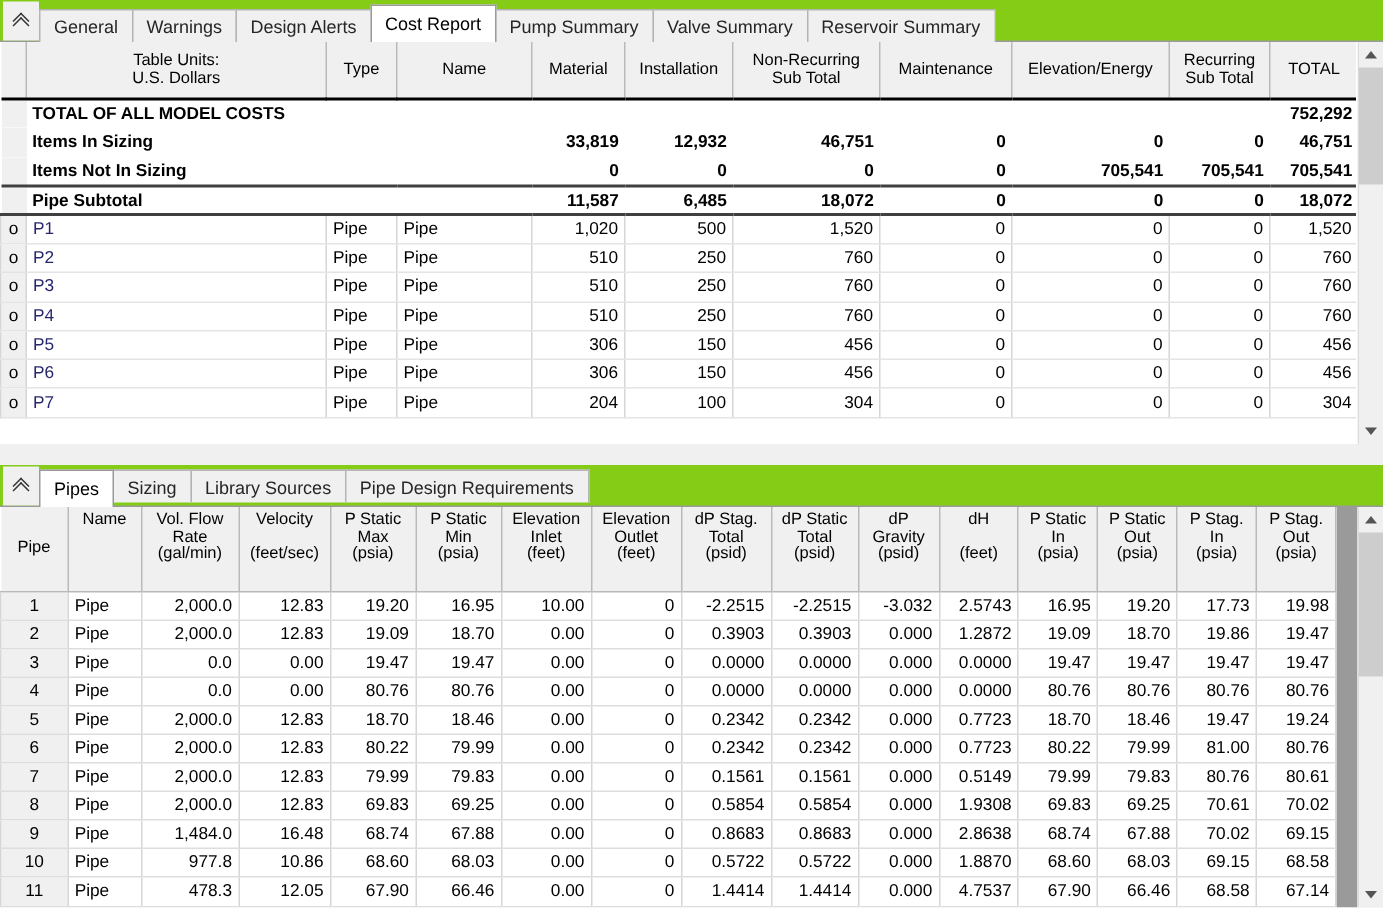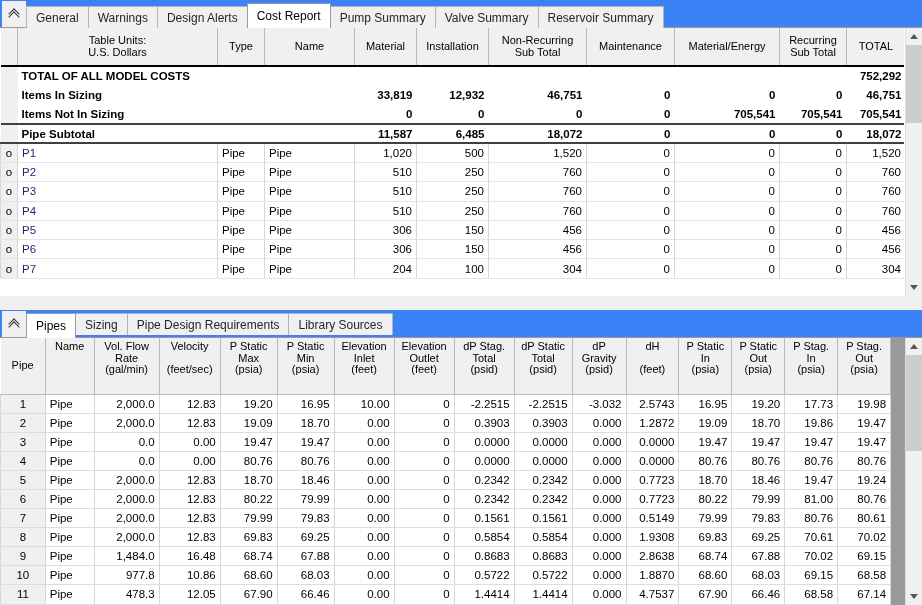--- a/index.html
+++ b/index.html
@@ -10,21 +10,21 @@
     font-family: "Liberation Sans", sans-serif;
     font-size: 11px;
     color: #000000;
     overflow: hidden;
   }
   .app { width: 922px; height: 605px; position: relative; background: #f0f0f0; }
 
   
   .tabstrip {
     height: 28px;
-    background: #3b82f6;
+    background: #84cc16;
     display: flex;
     align-items: flex-end;
     padding-left: 2px;
     border-bottom: 1px solid #9a9a9a;
     position: relative;
   }
   .collapse-btn {
     width: 24px; height: 26px;
     display: flex; align-items: center; justify-content: center;
     color: #333; font-size: 12px; line-height: 1;
@@ -223,21 +223,21 @@
               </th>
               <th>Type</th>
               <th>Name</th>
               <th>Material</th>
               <th>Installation</th>
               <th>
                 <div>Non-Recurring</div>
                 <div>Sub Total</div>
               </th>
               <th>Maintenance</th>
-              <th>Material/Energy</th>
+              <th>Elevation/Energy</th>
               <th>
                 <div>Recurring</div>
                 <div>Sub Total</div>
               </th>
               <th>TOTAL</th>
             </tr>
           </thead>
           <tbody id="cost-body">
               <tr class="total-row sep-top">
                 <td class="rowmark-blank"></td>
@@ -399,24 +399,24 @@
         <span class="chev"></span>
       </div>
       <div id="bottom-tabs" style="display:flex;align-items:flex-start;">
           <div class="tab active">
             <span>Pipes</span>
           </div>
           <div class="tab">
             <span>Sizing</span>
           </div>
           <div class="tab">
-            <span>Pipe Design Requirements</span>
+            <span>Library Sources</span>
           </div>
           <div class="tab">
-            <span>Library Sources</span>
+            <span>Pipe Design Requirements</span>
           </div>
         </div>
     </div>
 
     <div class="gridwrap" style="height:267px;">
       <div class="gridarea">
         <table class="grid pipes">
           <colgroup>
             <col style="width:44px">
               <col style="width:48px">

